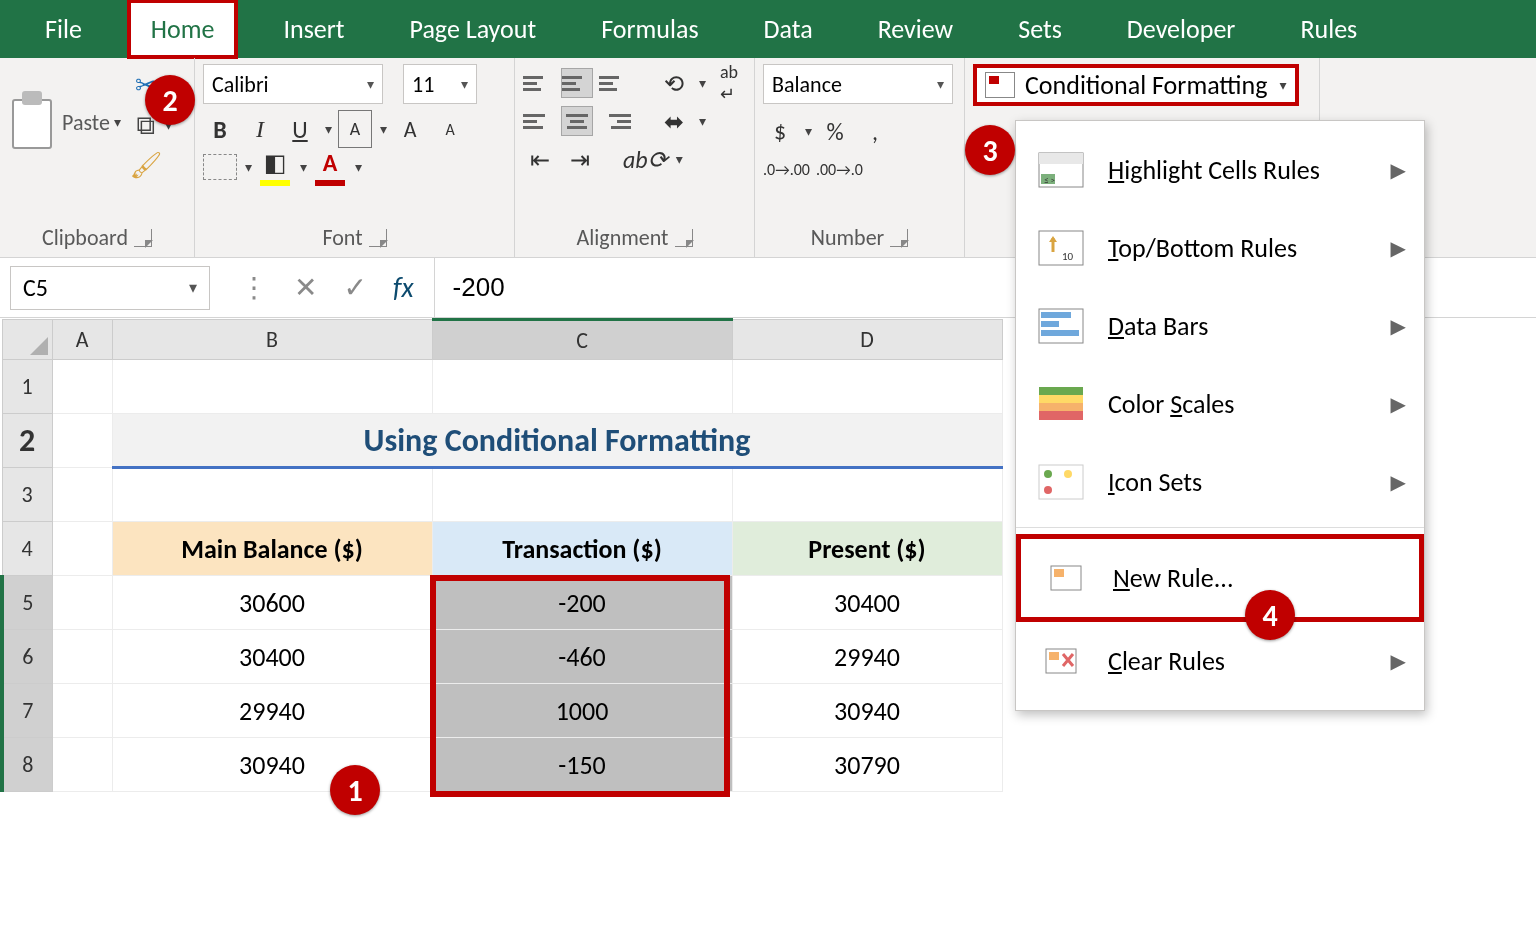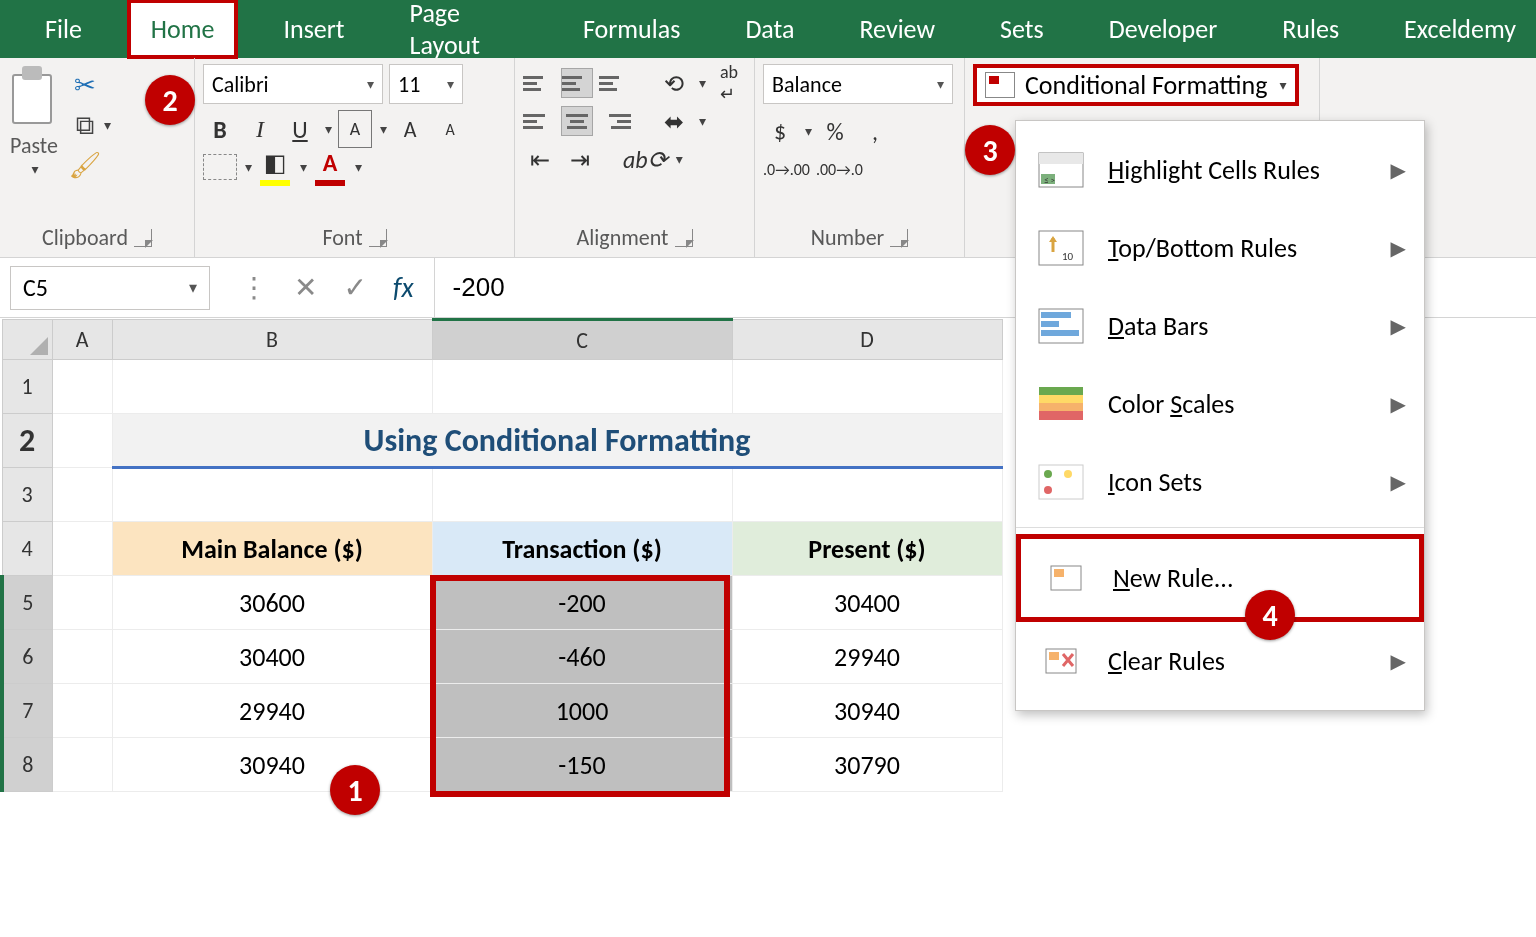--- a/index.html
+++ b/index.html
@@ -13,32 +13,32 @@
   
   .ribbon { background: #f3f2f1; height: 200px; display: flex; border-bottom: 1px solid #d4d4d4; }
   .group { border-right: 1px solid #d4d4d4; display: flex; flex-direction: column; justify-content: space-between; padding: 6px 8px 4px 8px; }
   .group-label-row { display: flex; justify-content: center; align-items: center; gap: 6px; color: #595959; font-size: 22px; padding: 2px 0; }
   .group-body { display: flex; gap: 8px; }
   .launcher { width:18px; height:18px; border:1px solid #888; border-top:none; border-left:none; display:inline-block; position:relative; }
   .launcher::after{content:"";position:absolute;right:-2px;bottom:-2px;border:4px solid transparent;border-top-color:#888;border-left-color:#888;}
 
   
   .clipboard { width: 195px; }
-  .paste-col { display:flex; flex-direction:column; align-items:center; gap:2px; }
+  .paste-col { display:flex; align-items:center; gap:2px; }
   .paste-icon { width:52px; height:66px; position:relative; }
   .paste-icon .board{position:absolute;left:4px;top:10px;width:40px;height:50px;background:#fff;border:2px solid #999;border-radius:3px;}
   .paste-icon .clip{position:absolute;left:14px;top:2px;width:20px;height:14px;background:#bbb;border-radius:3px;}
   .paste-text{font-size:22px;color:#595959;}
   .cut-col{display:flex;flex-direction:column;gap:10px;padding-top:6px;}
   .ico{width:34px;height:30px;display:flex;align-items:center;justify-content:center;font-size:26px;color:#444;}
   .mini-chev{font-size:14px;color:#444;margin-left:2px;}
 
   
   .font { width:320px; }
-  .fontrow{display:flex;gap:6px;align-items:center;margin-bottom:6px;}
+  .fontrow{display:flex;gap:20px;align-items:center;margin-bottom:6px;}
   .dd{height:40px;border:1px solid #c8c6c4;background:#fff;display:flex;align-items:center;padding:0 8px;font-size:22px;position:relative;}
   .dd .chev{margin-left:auto;font-size:14px;color:#555;}
   .fontname{width:180px;}
   .fontsize{width:74px;}
   .btnrow{display:flex;gap:6px;align-items:center;}
   .btn{min-width:34px;height:38px;display:flex;align-items:center;justify-content:center;font-size:24px;color:#333;}
   .btn.b{font-weight:bold;}
   .btn.i{font-style:italic;font-family:Georgia;}
   .btn.u{text-decoration:underline;}
   .colorbar{width:30px;height:6px;margin-top:auto;}
@@ -111,21 +111,20 @@
   <div class="ribbon-tab">File</div>
   <div class="ribbon-tab active">Home</div>
   <div class="ribbon-tab">Insert</div>
   <div class="ribbon-tab">Page Layout</div>
   <div class="ribbon-tab">Formulas</div>
   <div class="ribbon-tab">Data</div>
   <div class="ribbon-tab">Review</div>
   <div class="ribbon-tab">Sets</div>
   <div class="ribbon-tab">Developer</div>
   <div class="ribbon-tab">Rules</div>
-  <div class="ribbon-tab">Exceldemy</div>
 </div>
 
 <div class="ribbon">
 
   <div class="group clipboard">
     <div class="group-body">
       <div class="paste-col">
         <div class="paste-icon">
             <div class="board"></div>
             <div class="clip"></div>

